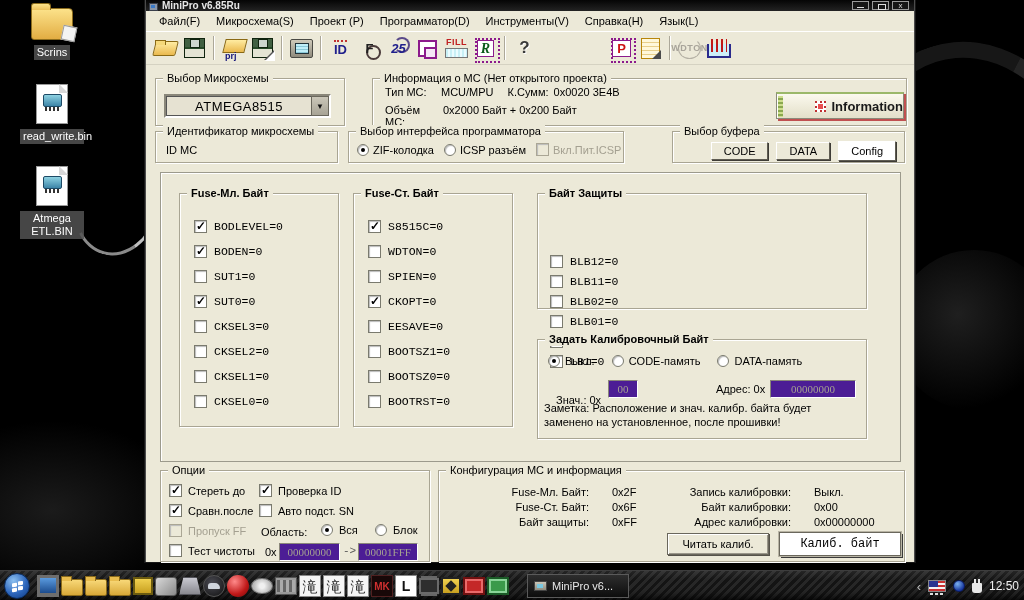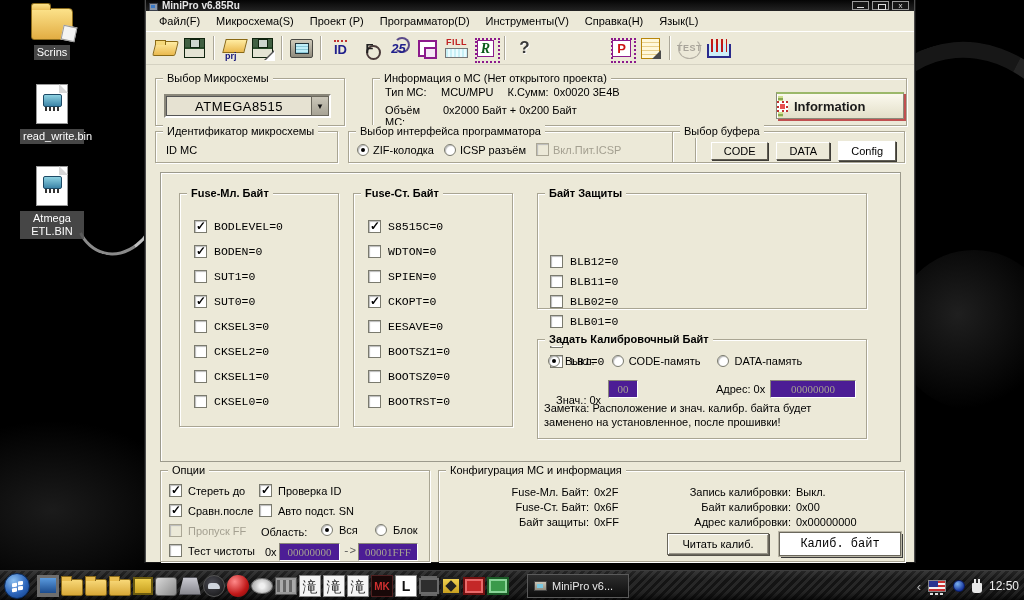--- a/index.html
+++ b/index.html
@@ -89,29 +89,29 @@
 .combo-val { flex:1; display:flex; align-items:center; justify-content:center; font-size:13px; letter-spacing:.5px; border:1px solid #555; border-right:none; }
 .combo-btn { width:18px; background:linear-gradient(#cac6b8,#a8a496); border:1px solid #6a675c; display:flex; align-items:center; justify-content:center; color:#111; font-size:8px; }
 
 #grp-info { left:226px; top:13px; width:535px; height:48px; }
 .info-line { position:absolute; left:12px; display:flex; }
 #info-line1 { top:7px; }
 #info-line2 { top:25px; }
 .il-label { width:56px; }
 #info-line2 .il-label { width:58px; }
 .il-val { margin-right:14px; }
-.info-btn { position:absolute; left:403px; top:13px; width:128px; height:27px; display:flex; align-items:center; justify-content:flex-start; gap:6px; font-size:13px; font-weight:bold; color:#1a1a1a; background:linear-gradient(#fbf9ee,#e3dfc9); border:1px solid #8a8a7a; border-top:2px solid #9bb86a; box-shadow:2px 2px 0 #c05050, inset 1px 0 0 #fff; }
+.info-btn { position:absolute; left:403px; top:13px; width:128px; height:27px; display:flex; align-items:center; justify-content:flex-end; gap:6px; font-size:13px; font-weight:bold; color:#1a1a1a; background:linear-gradient(#fbf9ee,#e3dfc9); border:1px solid #8a8a7a; border-top:2px solid #9bb86a; box-shadow:2px 2px 0 #c05050, inset 1px 0 0 #fff; }
 .info-btn::before { content:""; width:5px; height:21px; position:absolute; left:1px; top:2px; background:repeating-linear-gradient(180deg,#cede8e 0 2px,#8aa850 2px 4px); }
 .chip-glyph { width:11px; height:11px; border:2px dotted #c03030; background:#fff; position:relative; }
 .chip-glyph::after { content:""; position:absolute; inset:1px; background:#e85050; }
 
 #grp-id { left:9px; top:66px; width:183px; height:32px; }
 #id-value { position:absolute; left:10px; top:12px; }
 
-#grp-iface { left:202px; top:66px; width:348px; height:32px; }
+#grp-iface { left:202px; top:66px; width:276px; height:32px; }
 .iface-row { position:absolute; left:8px; top:11px; display:flex; align-items:center; }
 .iface-row .ctl { display:flex; align-items:center; gap:4px; margin-right:10px; white-space:nowrap; }
 
 #grp-buf { left:526px; top:66px; width:233px; height:32px; }
 .buf-tabs { position:absolute; right:8px; top:10px; display:flex; gap:8px; }
 .buf-tab { height:18px; padding:0 12px; display:flex; align-items:center; background:#ece9d8; border:1px solid; border-color:#fff #5f5c52 #5f5c52 #fff; box-shadow:1px 1px 0 #3e3c36; font-size:11px; }
 .buf-tab[data-active="true"] { background:#fff; height:20px; margin-top:-1px; }
 
 .panel { position:absolute; left:14px; top:107px; width:741px; height:290px; border:1px solid #9c9a8c; box-shadow:inset 1px 1px 0 #fff; }
 
@@ -159,21 +159,21 @@
 #opt-blank { left:8px; top:73px; }
 #opt-hex-prefix { left:104px; top:75px; }
 #opt-range-from { left:118px; top:72px; width:61px; }
 #opt-arrow { left:182px; top:74px; font-family:"Liberation Mono",monospace; color:#555; }
 #opt-range-to { left:197px; top:72px; width:60px; }
 
 #grp-cfg { left:292px; top:405px; width:467px; height:92px; }
 .cfg-col { position:absolute; top:14px; display:flex; flex-direction:column; gap:1px; }
 #cfg-left { left:38px; }
 #cfg-right { left:228px; }
-.cfg-row { display:flex; line-height:14px; }
+.cfg-row { display:flex; line-height:14px;gap:18px; }
 #cfg-left .cfg-lab { width:112px; text-align:right; }
 #cfg-right .cfg-lab { width:124px; text-align:right; }
 .cfg-val { margin-left:5px; }
 .btn { position:absolute; display:flex; align-items:center; justify-content:center; background:#ece9d8; border:1px solid #6a675c; box-shadow:inset 1px 1px 0 #fff, inset -1px -1px 0 #9a968a, 1px 1px 0 #55524a; font-size:11px; }
 #btn-read-calib { left:228px; top:62px; width:102px; height:22px; }
 #btn-calib-byte { left:340px; top:61px; width:122px; height:24px; background:#fff; font-family:"Liberation Mono","DejaVu Sans Mono",monospace; font-size:12px; box-shadow:0 0 0 1px #b8b4a4, 2px 2px 0 #3a3a3a; border:1px solid #6a675c; }
 
 
 .taskbar { position:absolute; left:0; bottom:0; width:1024px; height:30px; z-index:5; background:repeating-linear-gradient(135deg,#272727 0 3px,#141414 3px 6px); border-top:1px solid #3d3d3d; box-shadow:inset 0 8px 10px -6px rgba(255,255,255,.12), inset 0 -6px 8px -4px #000; }
 .start-orb { position:absolute; left:4px; top:2px; width:26px; height:26px; border-radius:50%; background:radial-gradient(circle at 35% 28%, #8cc0f0, #2d66bc 55%, #0f3a7e); border:1px solid #0a2a5a; }
@@ -312,21 +312,21 @@
       <span class="tb" data-name="program-chip-icon">
         <span class="g">P</span>
       </span>
       <span class="tb" data-name="edit-sn-icon">
         <span class="g"></span>
       </span>
       <span class="tb" data-name="toolbar-separator">
         <span class="g"></span>
       </span>
       <span class="tb" data-name="test-icon">
-        <span class="g">TEST</span>
+        <span class="g">WDTON</span>
       </span>
       <span class="tb" data-name="pin-check-icon">
         <span class="g"></span>
       </span>
     </div>
 
   <div class="client" data-name="client-area">
 
     <div class="grp" id="grp-chip" data-name="chip-select-group">
       <span class="cap" data-name="group-caption">Выбор Микросхемы</span>

